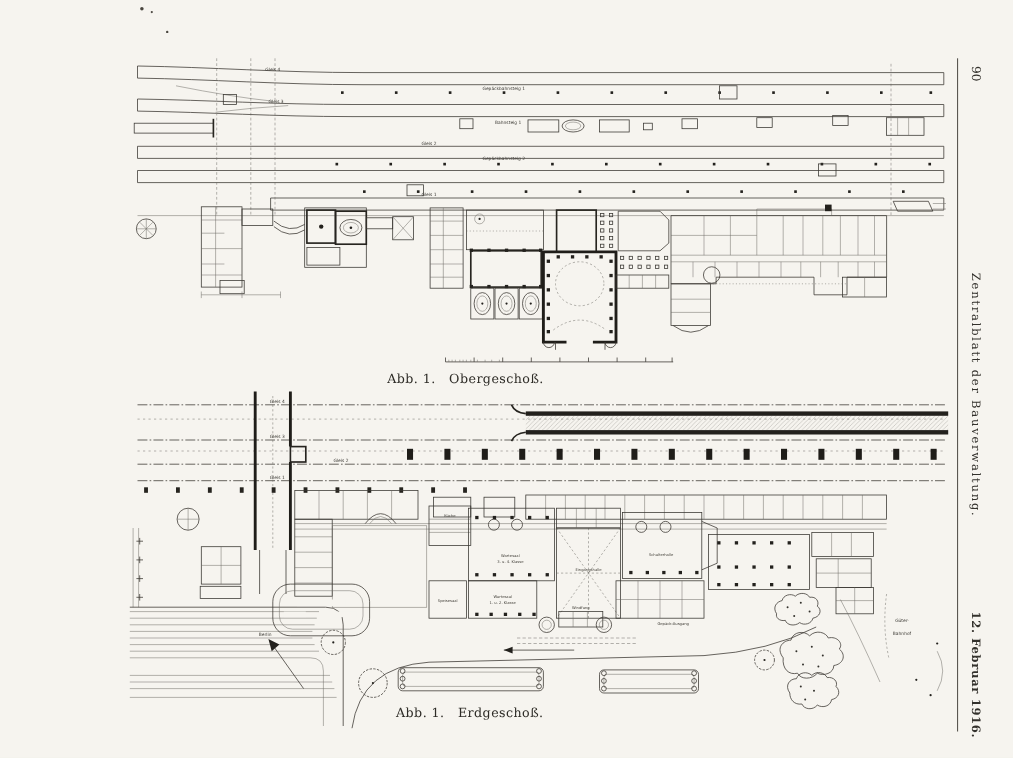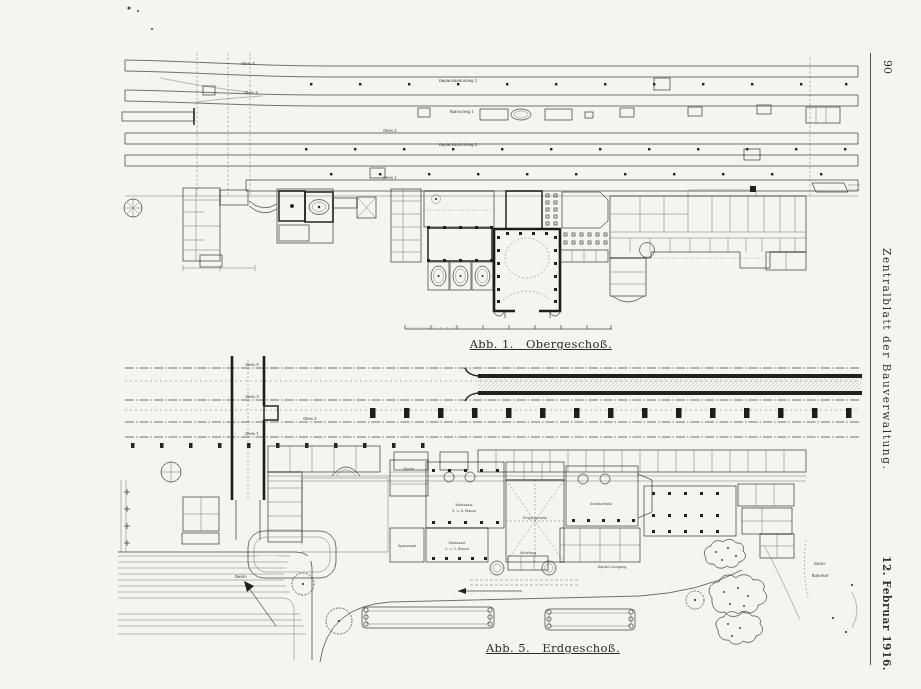--- a/index.html
+++ b/index.html
@@ -1,19 +1,19 @@
 <!DOCTYPE html>
 <html><head>
 <meta charset="utf-8">
 <style>
   html,body{margin:0;padding:0;background:#e8e6e0;}
   #page{position:relative;width:921px;height:689px;background:#f6f4ef;overflow:hidden;
         font-family:"DejaVu Serif", serif;color:#2c2a26;}
-  .caption{position:absolute;text-align:right;font-size:11.5px;letter-spacing:.4px;
-           color:#2e2c27;white-space:pre;text-decoration:underline;}
+  .caption{position:absolute;text-align:left;font-size:11.5px;letter-spacing:.4px;
+           color:#2e2c27;white-space:pre;}
   .marginText{position:absolute;transform:rotate(90deg);transform-origin:0 0;
               white-space:pre;color:#33312c;}
   .mt-num{font-size:11px;}
   .mt-title{font-size:10.5px;letter-spacing:1.6px;}
   .mt-date{font-size:10.5px;font-weight:bold;letter-spacing:.6px;}
   #rule{position:absolute;background:#5a5751;}
   svg .w{stroke:#3a3732;fill:none;stroke-width:.7;}
   svg .w2{stroke:#26241f;fill:none;stroke-width:1.5;}
   svg .w3{stroke:#1f1d19;fill:none;stroke-width:2.6;}
   svg .thin{stroke:#6b6861;fill:none;stroke-width:.45;}
@@ -533,21 +533,21 @@
 
       <path class="thin" stroke-dasharray="2 2" d="M806,540 Q802,570 808,598"></path>
       <text class="lbl" x="820" y="565" text-anchor="middle">Güter-</text>
       <text class="lbl" x="820" y="577" text-anchor="middle">Bahnhof</text>
     </g>
   </g>
 </svg>
 
 
 <div class="caption" style="left:352px;top:337px;width:260px;">Abb. 1.   Obergeschoß.</div>
-<div class="caption" style="left:360px;top:641px;width:260px;">Abb. 5.   Erdgeschoß.</div>
+<div class="caption" style="left:360px;top:641px;width:260px;">Abb. 1.   Erdgeschoß.</div>
 
 
 <div id="rule" style="left:870px;top:53px;width:1px;height:612px;"></div>
 <div class="marginText mt-num" style="left:894px;top:60px;">90</div>
 <div class="marginText mt-title" style="left:893px;top:248px;">Zentralblatt der Bauverwaltung.</div>
 <div class="marginText mt-date" style="left:893px;top:556px;">12. Februar 1916.</div>
 
 </div>
 
 </body></html>

